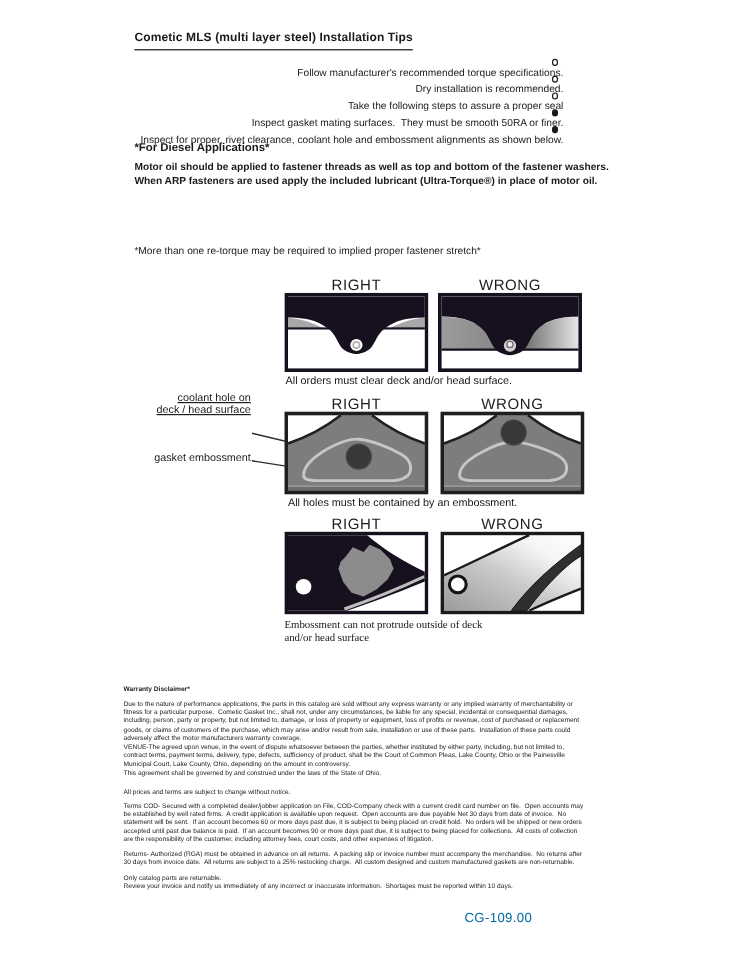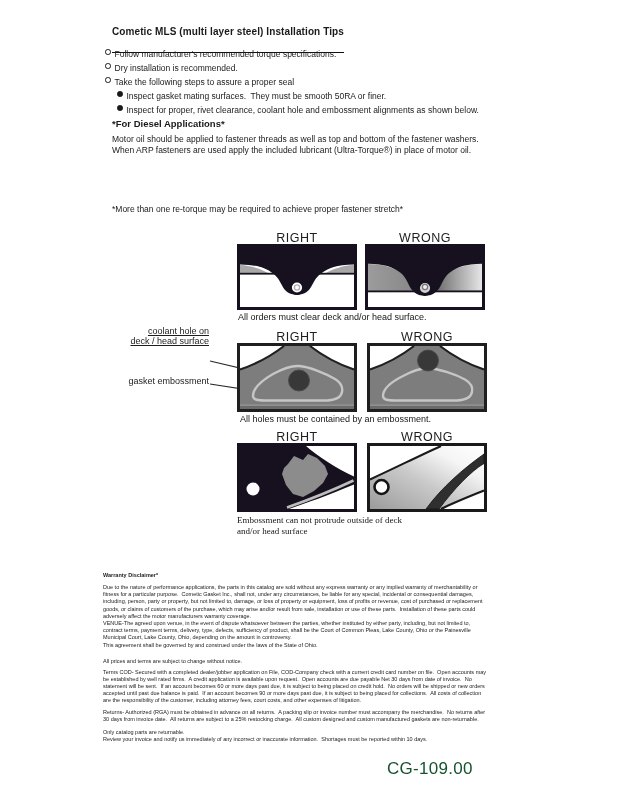--- a/index.html
+++ b/index.html
@@ -3,36 +3,36 @@
 <meta charset="utf-8">
 <style>
   html,body{margin:0;padding:0;background:#ffffff;}
   .page{
     position:relative;width:618px;height:800px;background:#ffffff;overflow:hidden;
     font-family:"Liberation Sans", sans-serif;color:#1a1a1a;
   }
   .abs{position:absolute;}
   .title{
     left:112px;top:26px;font-size:10px;font-weight:bold;letter-spacing:0.1px;
-    border-bottom:1.5px solid #111;padding-bottom:15px;white-space:nowrap;
+    border-bottom:1.5px solid #111;padding-bottom:4px;white-space:nowrap;
   }
   .bullets{left:105px;top:49px;}
-  .b-row{display:flex;align-items:flex-start;height:14px;}
+  .b-row{display:flex;align-items:flex-end;height:14px;flex-direction:column;}
   .b-row.sub{padding-left:12px;}
   .b-mark{width:3.5px;height:3.5px;border:1px solid #1a1a1a;border-radius:50%;margin-right:4px;flex:0 0 auto;}
   .b-mark.filled{background:#1a1a1a;}
   .b-text{font-size:8.5px;white-space:pre-wrap;}
   .h2{font-size:9.5px;font-weight:bold;}
   .par{font-size:8.5px;line-height:10.55px;white-space:pre-wrap;width:460px;}
   .dg-label{width:120px;text-align:center;font-size:12.5px;letter-spacing:0.5px;color:#1d1d1d;white-space:nowrap;}
   .caption{font-size:9px;line-height:10.5px;white-space:pre-wrap;color:#161616;}
   .ann{width:150px;text-align:right;font-size:9px;line-height:9.8px;white-space:pre-wrap;color:#1d1d1d;}
   .fine{left:103px;font-size:5.5px;line-height:7.2px;white-space:pre-wrap;color:#222;width:515px;}
   .fine.bold{font-weight:bold;}
-  .partnum{left:387px;top:759px;font-size:17px;letter-spacing:0.3px;color:#14532d;}
+  .partnum{left:387px;top:759px;font-size:11px;letter-spacing:0.3px;color:#0369a1;}
   svg{display:block;}
 </style>
 </head>
 <body>
 
 <div class="page">
 
   <div class="abs title">Cometic MLS (multi layer steel) Installation Tips</div>
 
   <div class="abs bullets">
@@ -52,23 +52,23 @@
       <span class="b-mark filled"></span>
       <span class="b-text">Inspect gasket mating surfaces.  They must be smooth 50RA or finer.</span>
     </div>
     <div class="b-row sub">
       <span class="b-mark filled"></span>
       <span class="b-text">Inspect for proper, rivet clearance, coolant hole and embossment alignments as shown below.</span>
     </div>
   </div>
 
   <div class="abs h2" style="left:112px;top:118px;">*For Diesel Applications*</div>
-  <div class="abs par" style="left:112px;top:134px;">Motor oil should be applied to fastener threads as well as top and bottom of the fastener washers.
+  <div class="abs par" style="left:112px;top:134px;font-weight:bold;">Motor oil should be applied to fastener threads as well as top and bottom of the fastener washers.
 When ARP fasteners are used apply the included lubricant (Ultra-Torque®) in place of motor oil.</div>
-  <div class="abs par" style="left:112px;top:204px;">*More than one re-torque may be required to achieve proper fastener stretch*</div>
+  <div class="abs par" style="left:112px;top:204px;">*More than one re-torque may be required to implied proper fastener stretch*</div>
 
   <div class="abs dg-label" style="left:237px;top:231px;">RIGHT</div>
   <div class="abs dg-label" style="left:365px;top:231px;">WRONG</div>
 
   <div class="abs" style="left:237px;top:244px;">
     <svg width="120" height="66" viewBox="0 0 120 66">
       <rect width="120" height="66" fill="#ffffff"></rect>
       <path d="M3,21 C14,21.5 23,24.5 33,30 L3,30 Z" fill="#a8a8a8"></path>
       <path d="M117,21 C106,21.5 97,24.5 87,30 L117,30 Z" fill="#a8a8a8"></path>
       <rect x="3" y="28.8" width="114" height="1.8" fill="#17111f"></rect>

